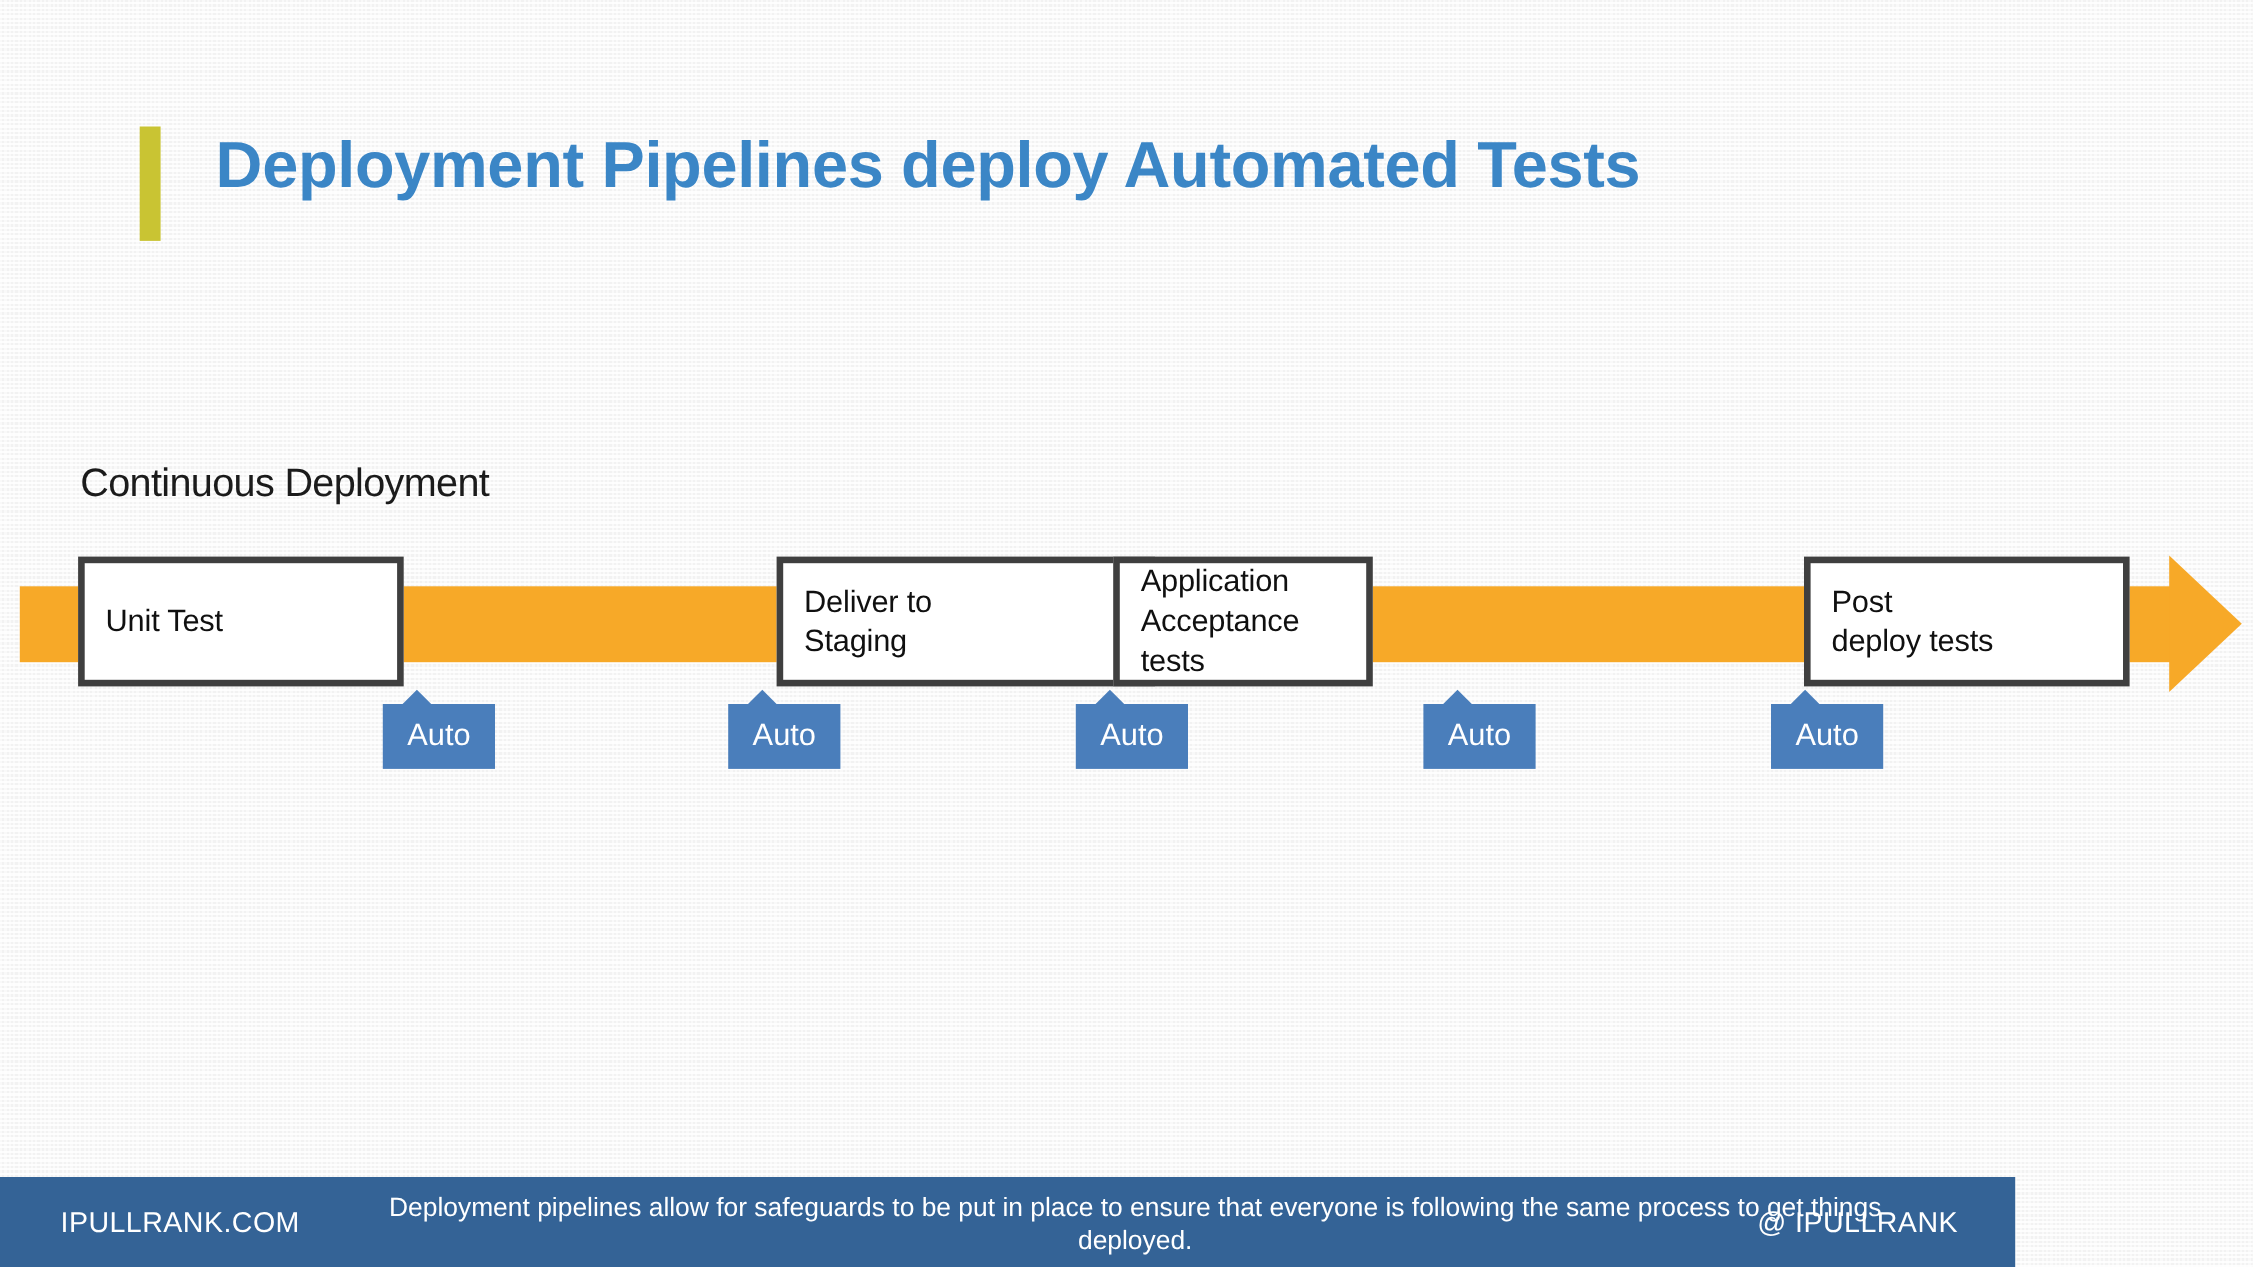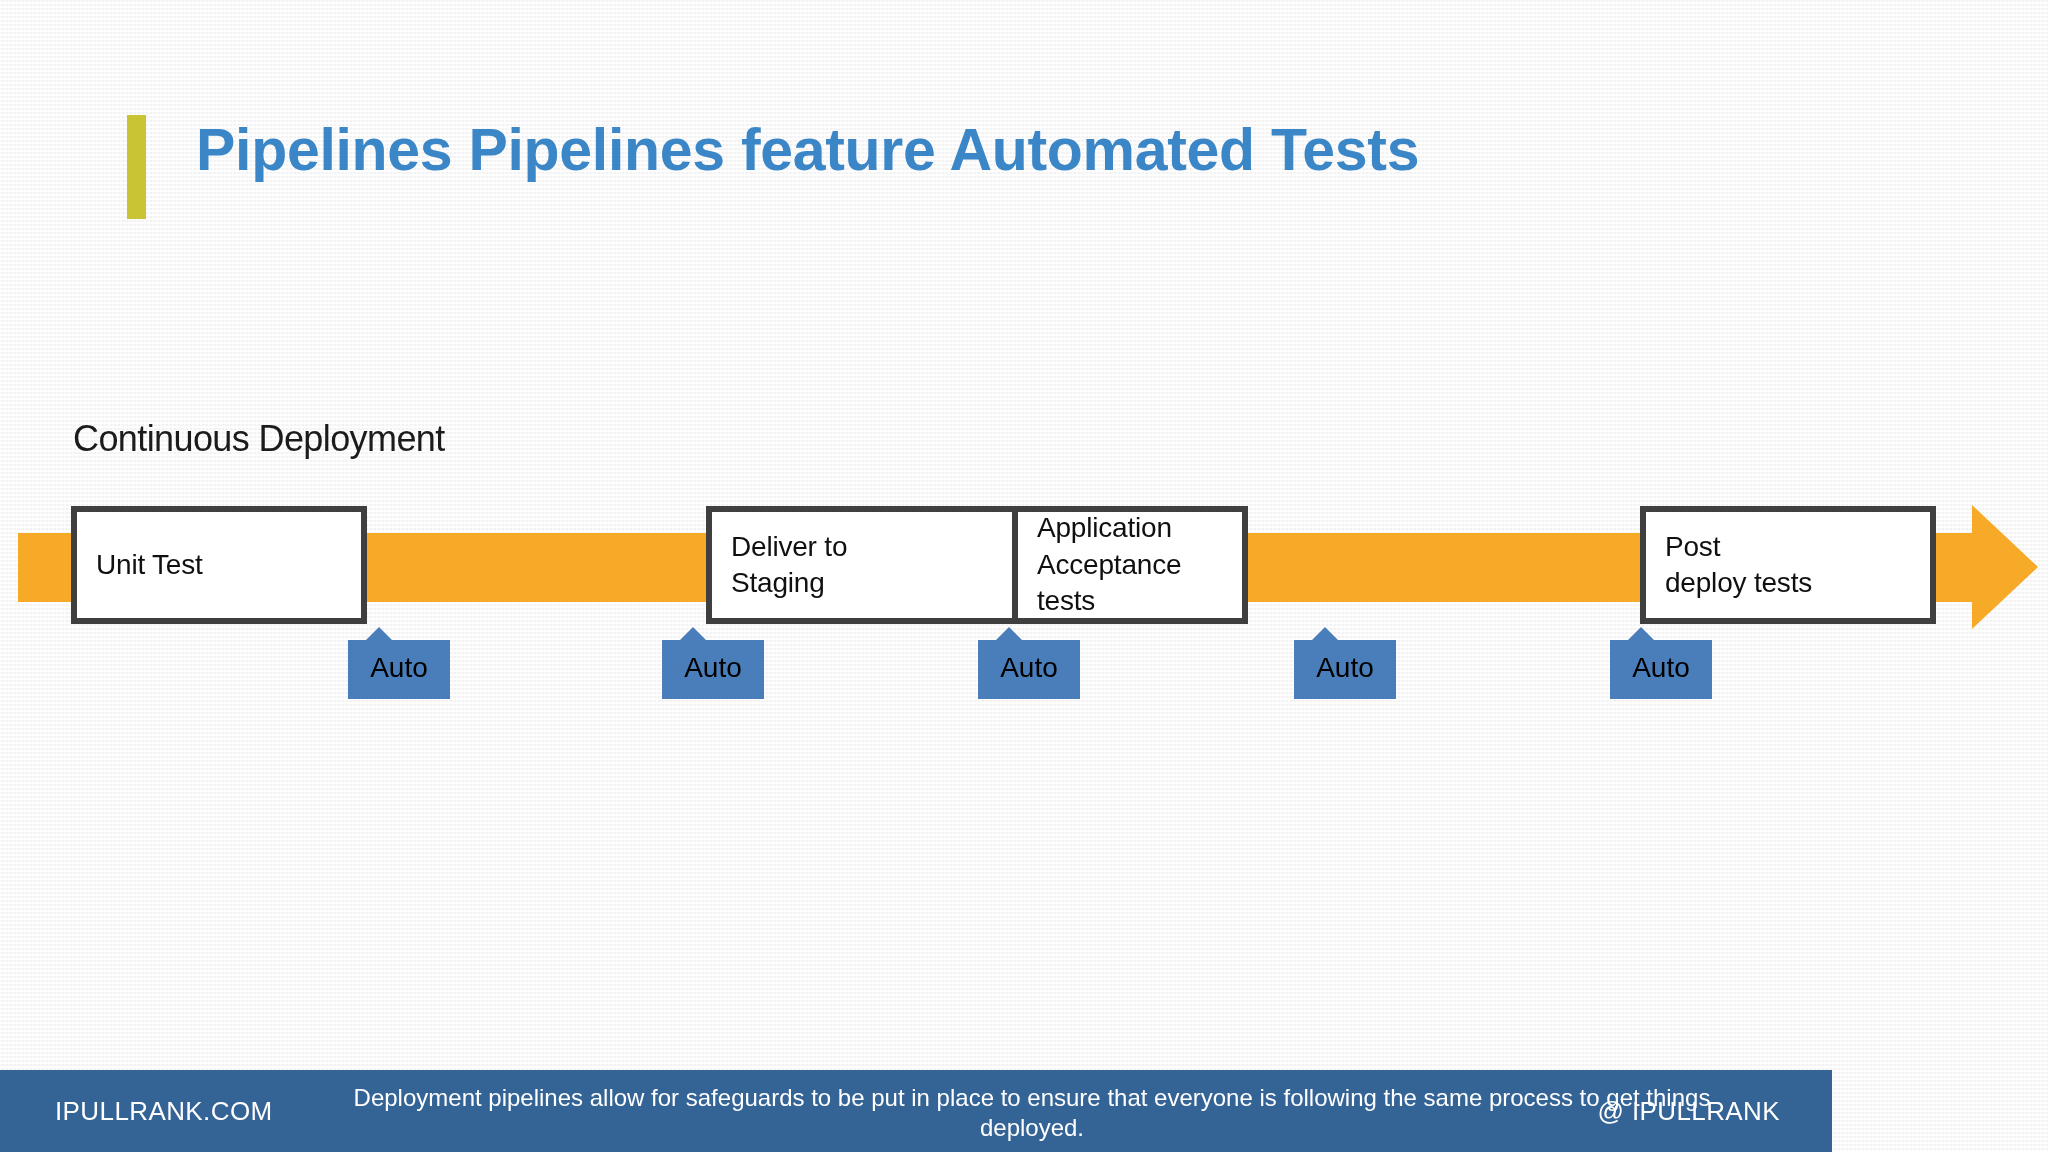--- a/index.html
+++ b/index.html
@@ -124,21 +124,21 @@
     border-right: 13px solid transparent;
     border-bottom: 13px solid #4a7ebb;
   }
   .auto-badge .auto-label {
     position: absolute;
     left: 0;
     right: 0;
     top: 12px;
     text-align: center;
     font-size: 28px;
-    color: #000000;
+    color: #ffffff;
     letter-spacing: 0px;
   }
 
   
   #footer-bar {
     position: absolute;
     left: 0;
     top: 1070px;
     width: 1832px;
     height: 82px;
@@ -172,21 +172,21 @@
     color: #ffffff;
     margin-left: 36px;
   }
 </style>
 </head>
 <body>
 
 <div id="slide">
 
   <div id="title-accent-bar"></div>
-  <div id="page-title">Pipelines Pipelines feature Automated Tests</div>
+  <div id="page-title">Deployment Pipelines deploy Automated Tests</div>
 
   <div id="diagram">
 
     <div id="diagram-heading">Continuous Deployment</div>
 
     <div id="arrow-band"></div>
     <div id="arrow-head"></div>
 
     <div class="stage-box" style="left:71px; width:296px;">
       <div class="stage-label">

